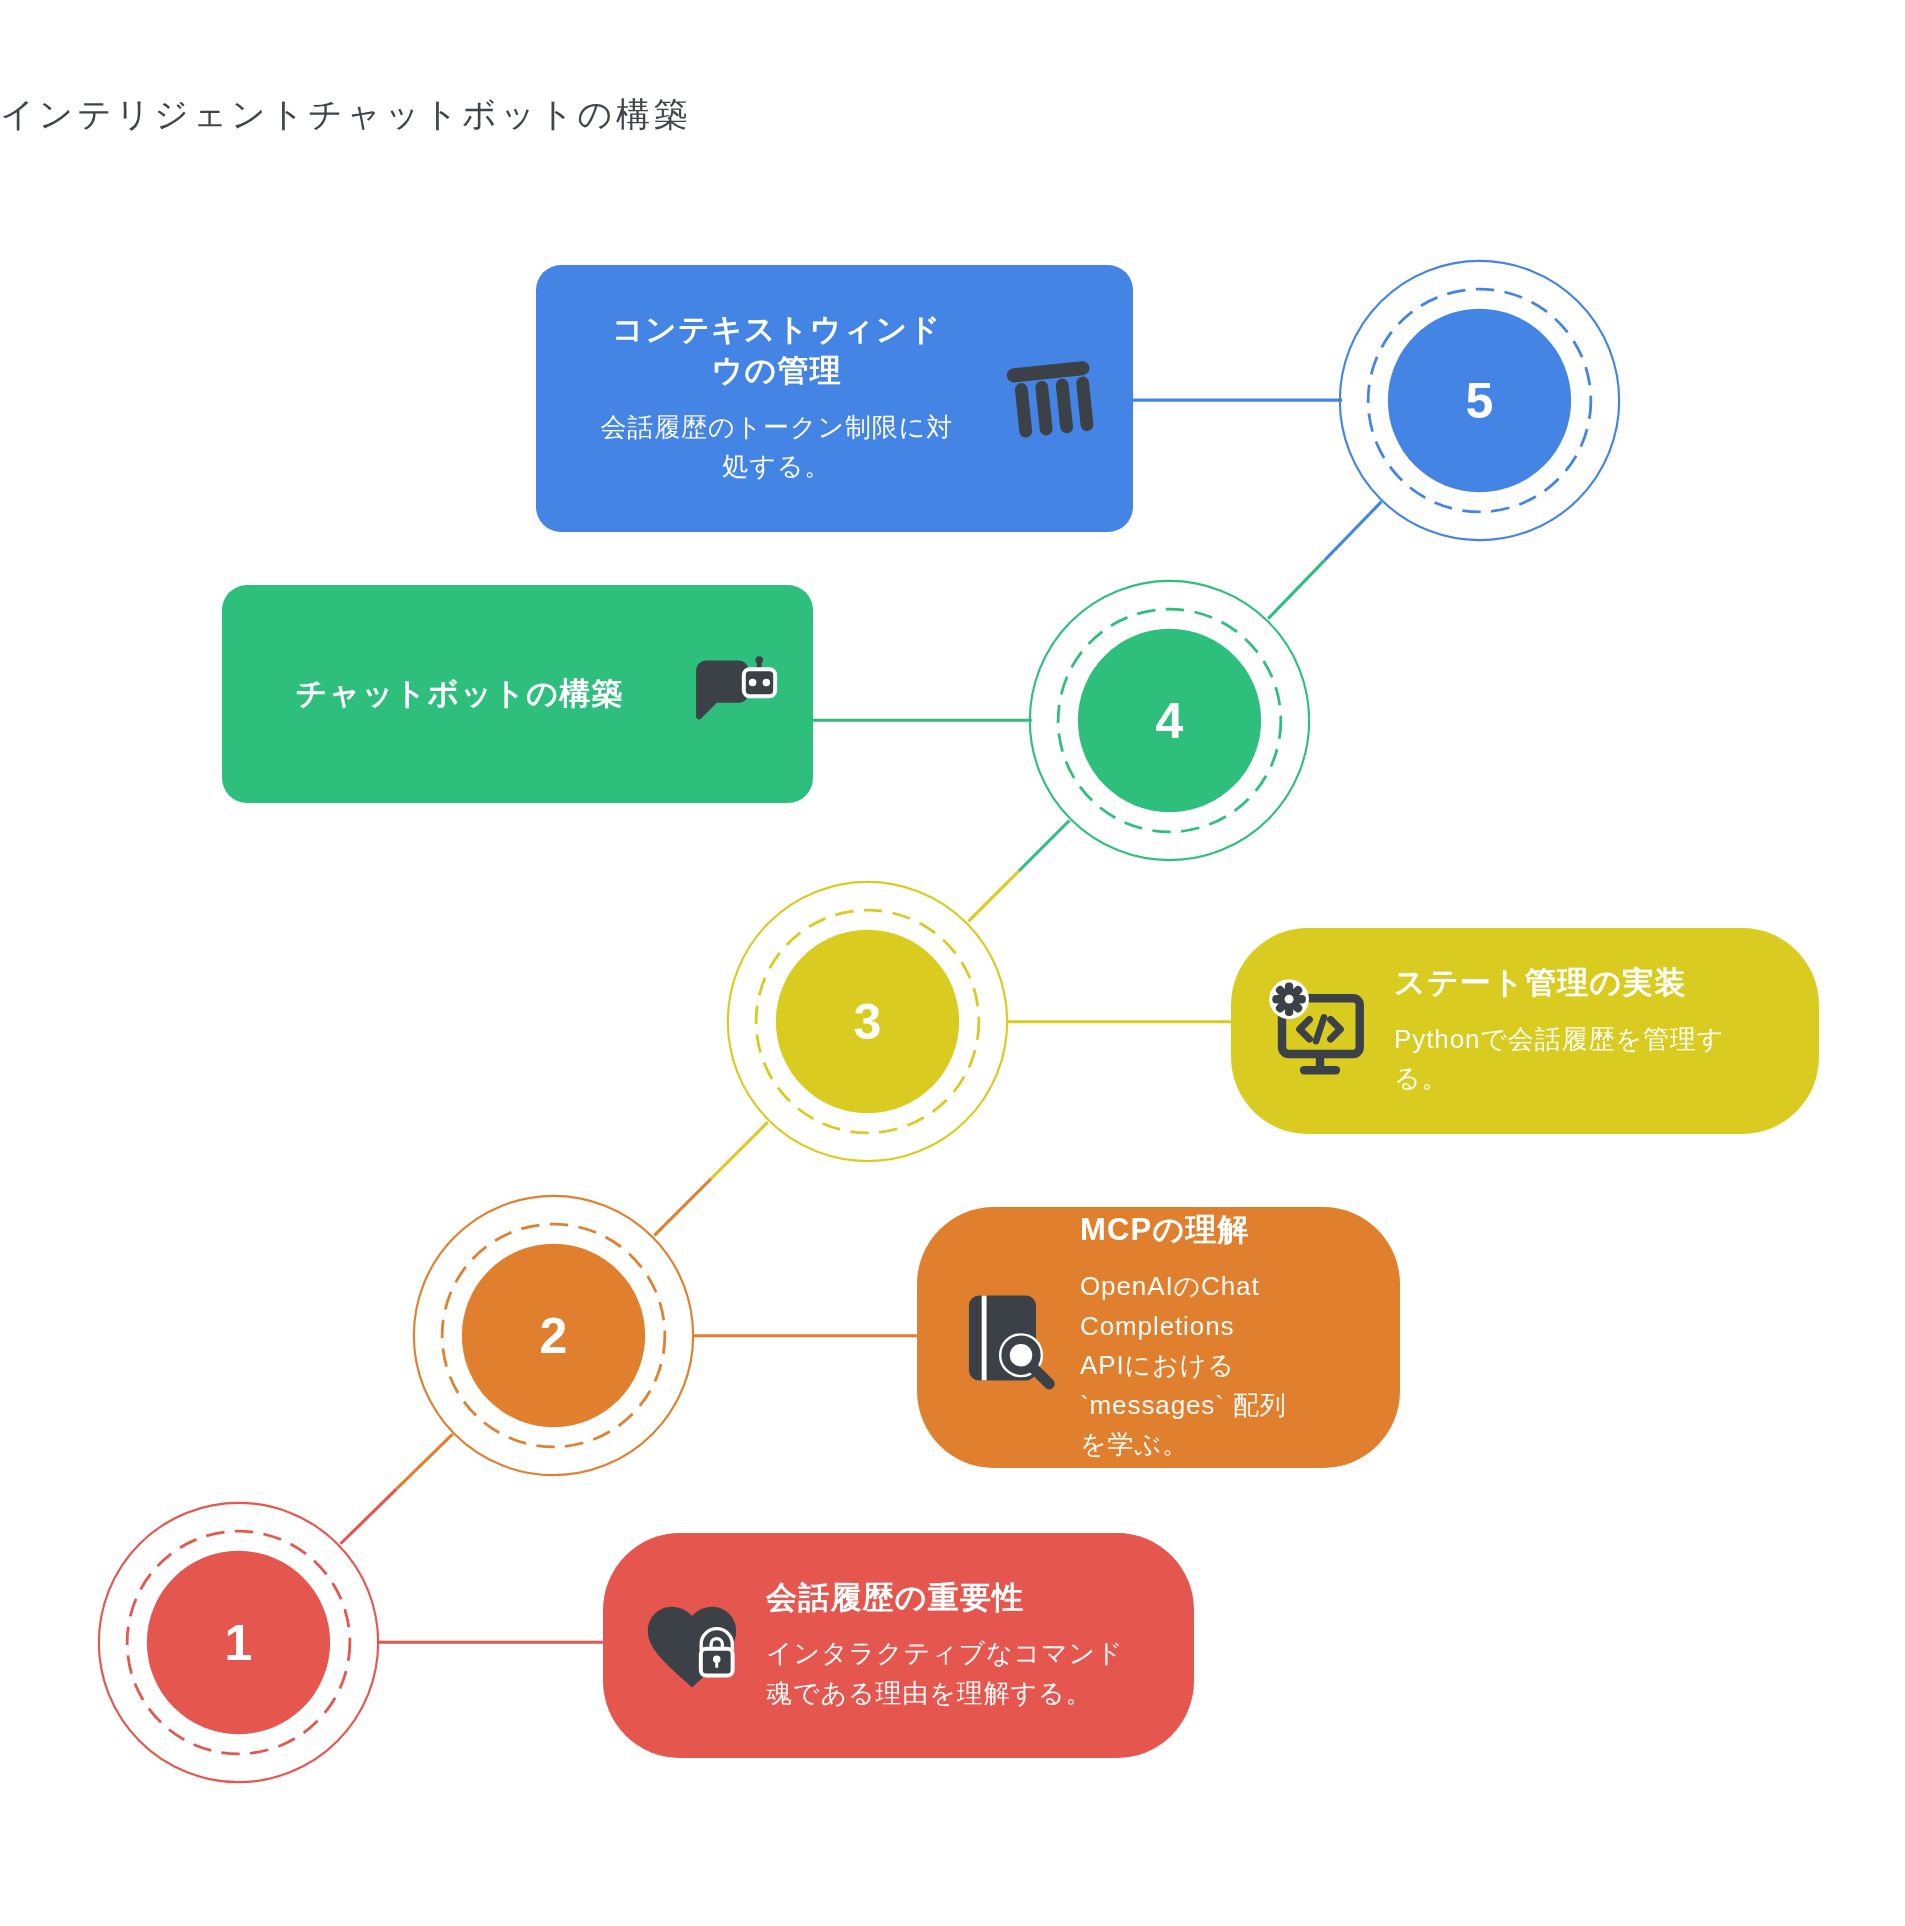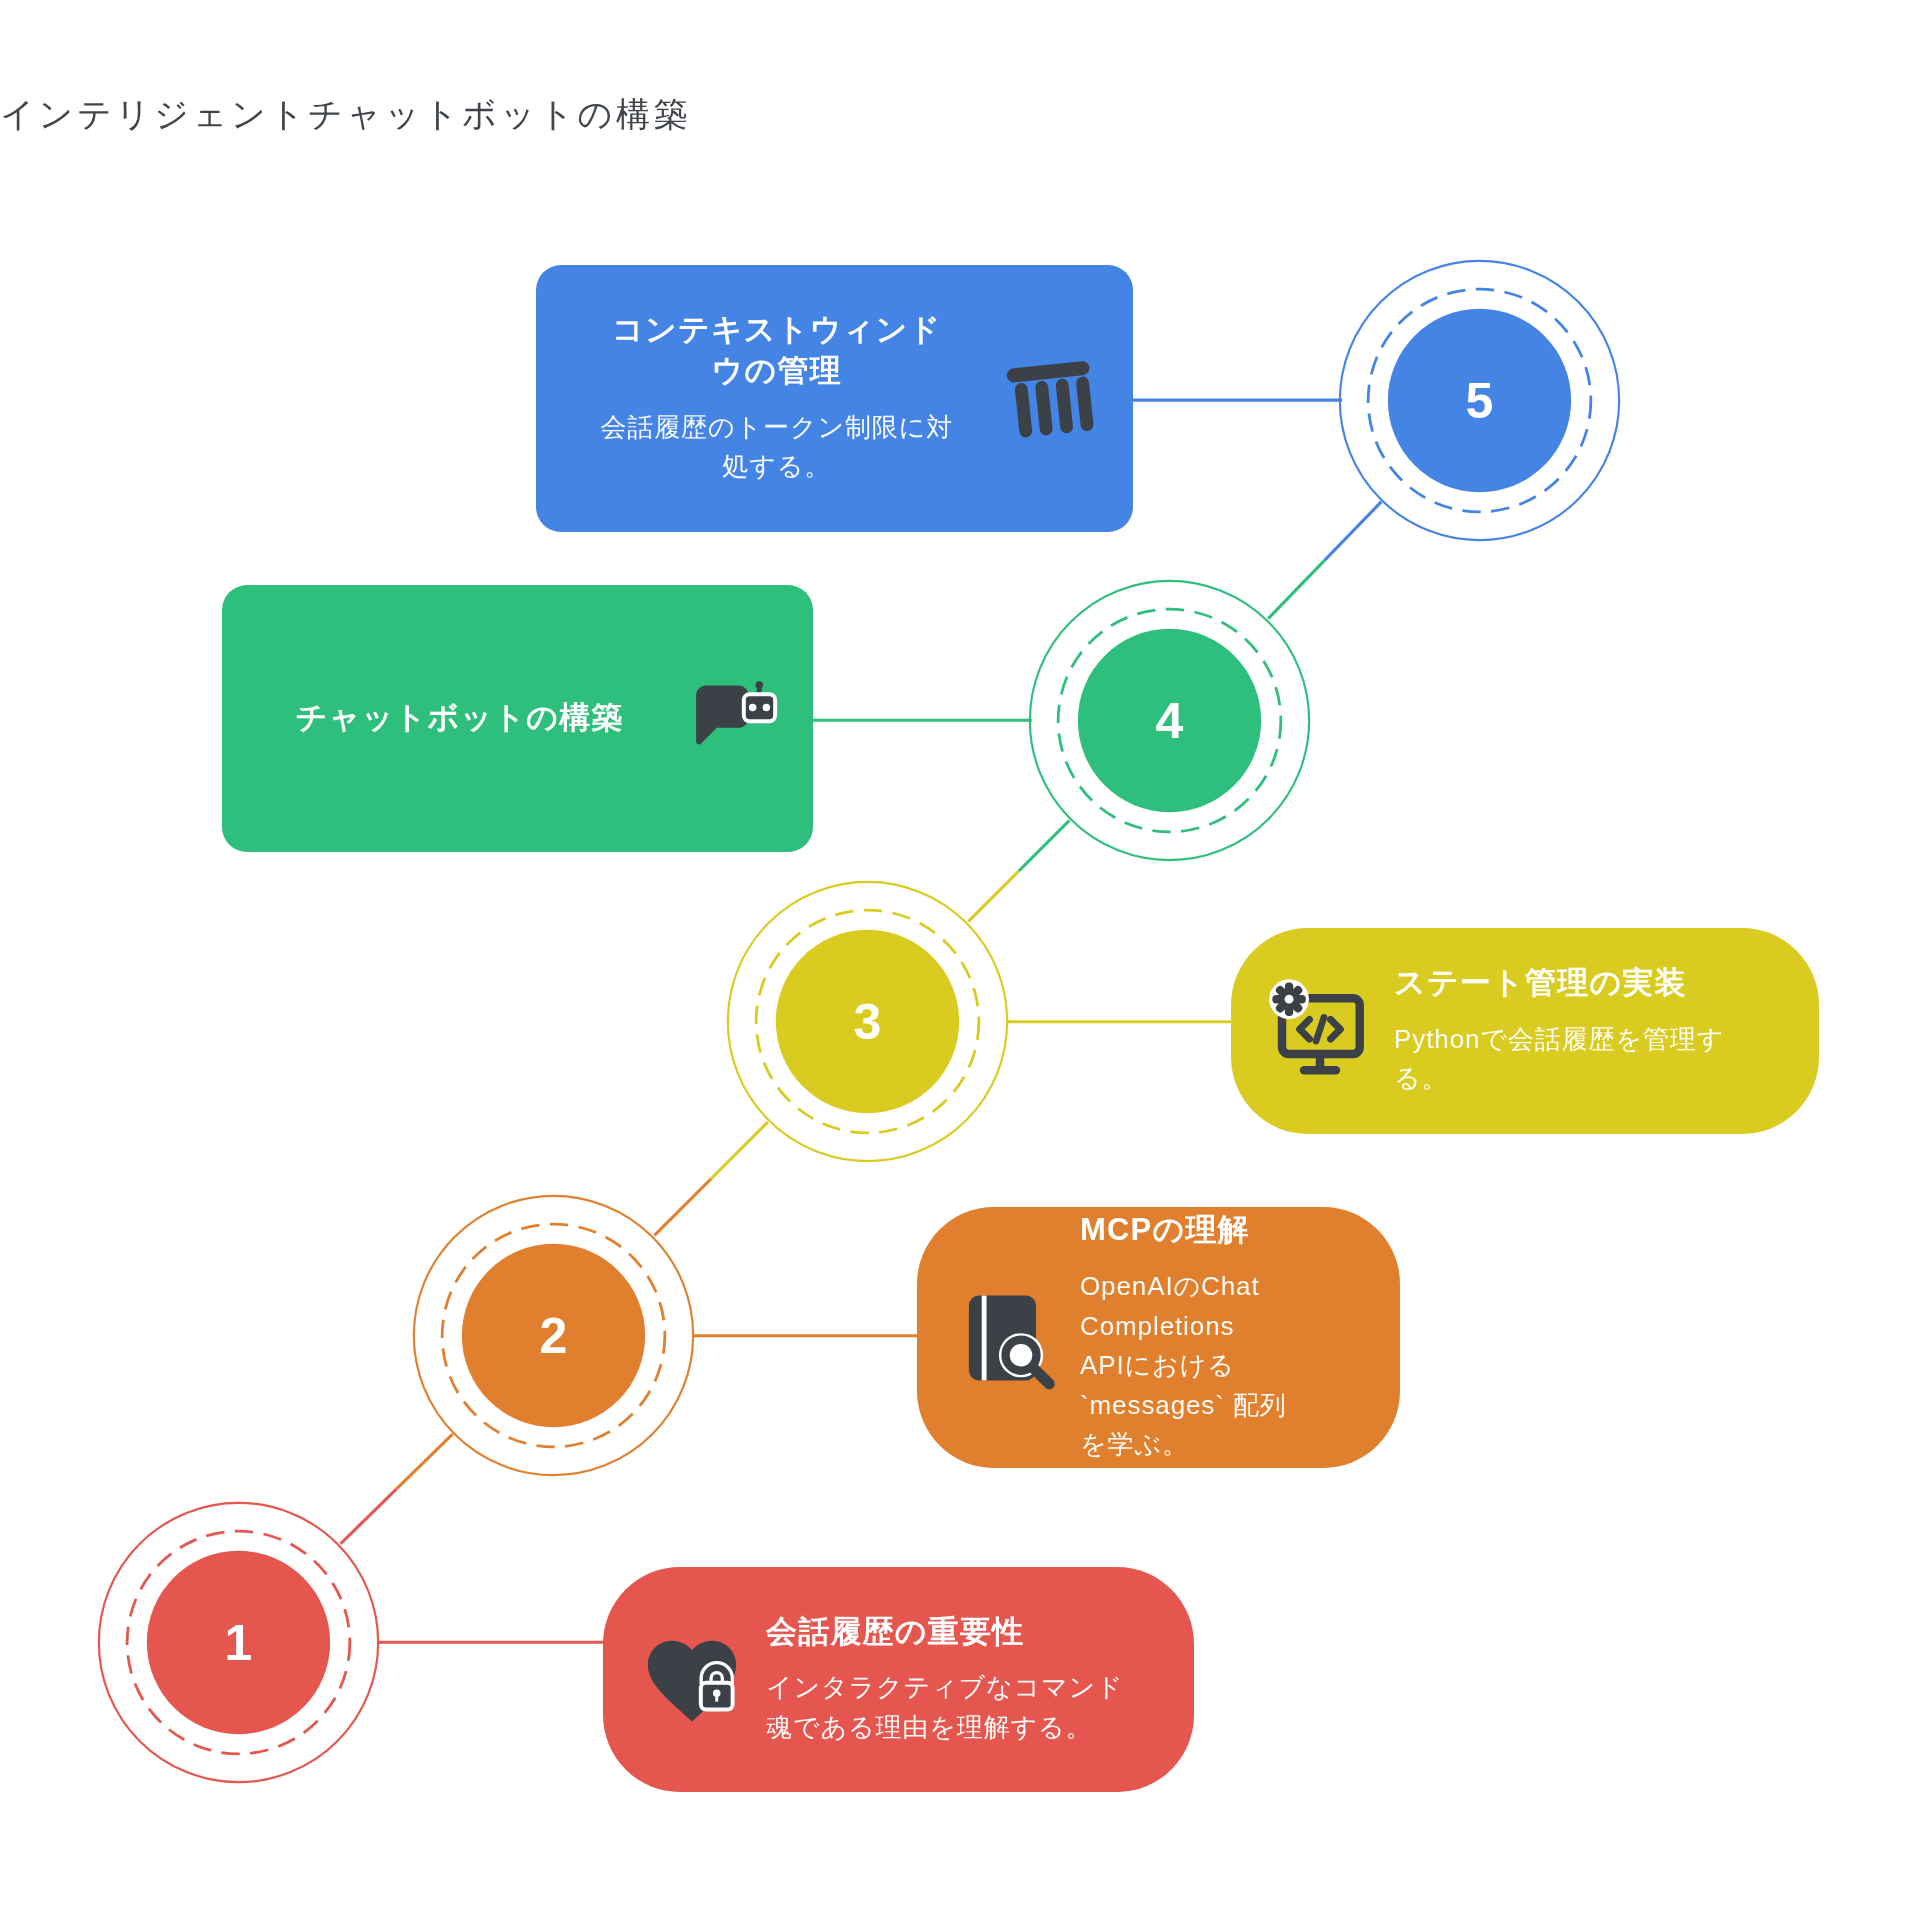--- a/index.html
+++ b/index.html
@@ -84,21 +84,21 @@
 
   <div class="circle-group" style="left: 97px; top: 1501px; --c: #E4564E;">
     <svg viewBox="0 0 460 460">
       <circle class="ring-outer" cx="230" cy="230" r="227"></circle>
       <circle class="ring-dashed" cx="230" cy="230" r="181"></circle>
       <circle class="disc" cx="230" cy="230" r="149"></circle>
     </svg>
     <span class="step-number">1</span>
   </div>
 
-  <section class="card icon-left" style="left: 603px; top: 1567px; width: 591px; height: 225px; --c: #E4564E;">
+  <section class="card icon-left" style="left: 603px; top: 1533px; width: 591px; height: 225px; --c: #E4564E;">
     <svg class="icon" viewBox="0 0 24 24">
       <path class="ink" d="M12 21.4l-1.6-1.45C5.3 15.3 2 12.3 2 8.6 2 5.5 4.4 3.1 7.5 3.1c1.7 0 3.4.8 4.5 2.1 1.1-1.3 2.8-2.1 4.5-2.1 3.1 0 5.5 2.4 5.5 5.5 0 3.7-3.3 6.7-8.4 11.35L12 21.4z"></path>
       <path d="M15.2 12.9v-1.3a2.4 2.4 0 0 1 4.8 0v1.3" fill="none" stroke="#ffffff" stroke-width="3"></path>
       <path d="M15.2 12.9v-1.3a2.4 2.4 0 0 1 4.8 0v1.3" class="ink-stroke" stroke-width="1.5"></path>
       <rect class="ink" x="14" y="12.6" width="7.2" height="6.1" rx="1.2" stroke="#ffffff" stroke-width="0.9"></rect>
       <circle cx="17.6" cy="15" r="0.85" fill="#ffffff"></circle>
       <rect x="17.27" y="15.2" width="0.66" height="1.7" fill="#ffffff"></rect>
     </svg>
     <div class="card-text">
       <h2 class="card-title">会話履歴の重要性</h2>
@@ -168,21 +168,21 @@
 
   <div class="circle-group" style="left: 1028px; top: 579px; --c: #2FBF7D;">
     <svg viewBox="0 0 460 460">
       <circle class="ring-outer" cx="230" cy="230" r="227"></circle>
       <circle class="ring-dashed" cx="230" cy="230" r="181"></circle>
       <circle class="disc" cx="230" cy="230" r="149"></circle>
     </svg>
     <span class="step-number">4</span>
   </div>
 
-  <section class="card icon-right" style="left: 222px; top: 585px; width: 591px; height: 267px; --c: #2FBF7D;">
+  <section class="card icon-right" style="left: 222px; top: 585px; width: 591px; height: 218px; --c: #2FBF7D;">
     <div class="card-text">
       <h2 class="card-title">チャットボットの構築</h2>
     </div>
     <svg class="icon" viewBox="0 0 24 24">
       <path class="ink" d="M6.4 4.4h7.2c1.4 0 2.4 1 2.4 2.4v4.8c0 1.4-1 2.4-2.4 2.4H8.8l-3.6 3.6c-.4.4-1.1.1-1.1-.5V6.8c0-1.4 1-2.4 2.3-2.4z"></path>
       <line x1="18.4" y1="6.6" x2="18.4" y2="4.9" class="ink-stroke" stroke-width="1.1"></line>
       <circle cx="18.4" cy="4.3" r="0.85" class="ink"></circle>
       <rect class="ink" x="14.9" y="6.4" width="7.1" height="6.1" rx="1.3" stroke="#ffffff" stroke-width="0.9"></rect>
       <circle cx="16.9" cy="9.4" r="0.85" fill="#ffffff"></circle>
       <circle cx="20" cy="9.4" r="0.85" fill="#ffffff"></circle>

